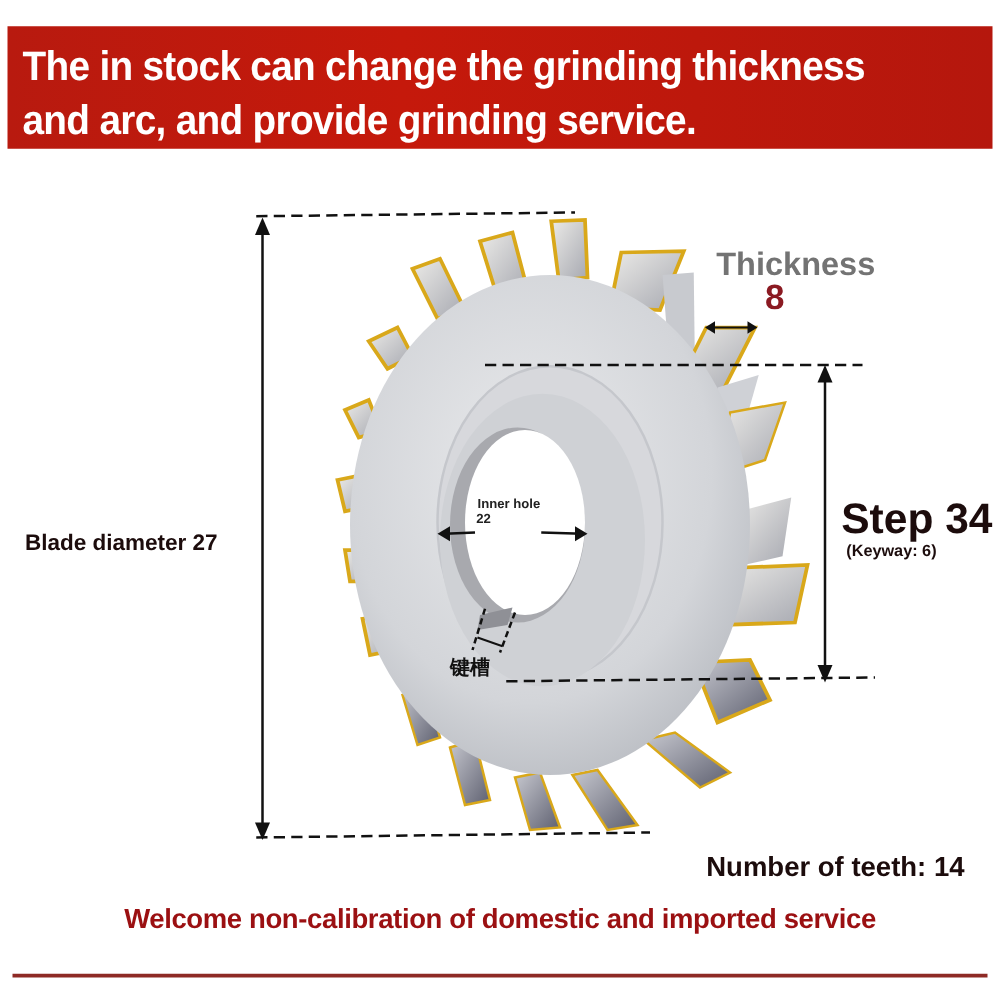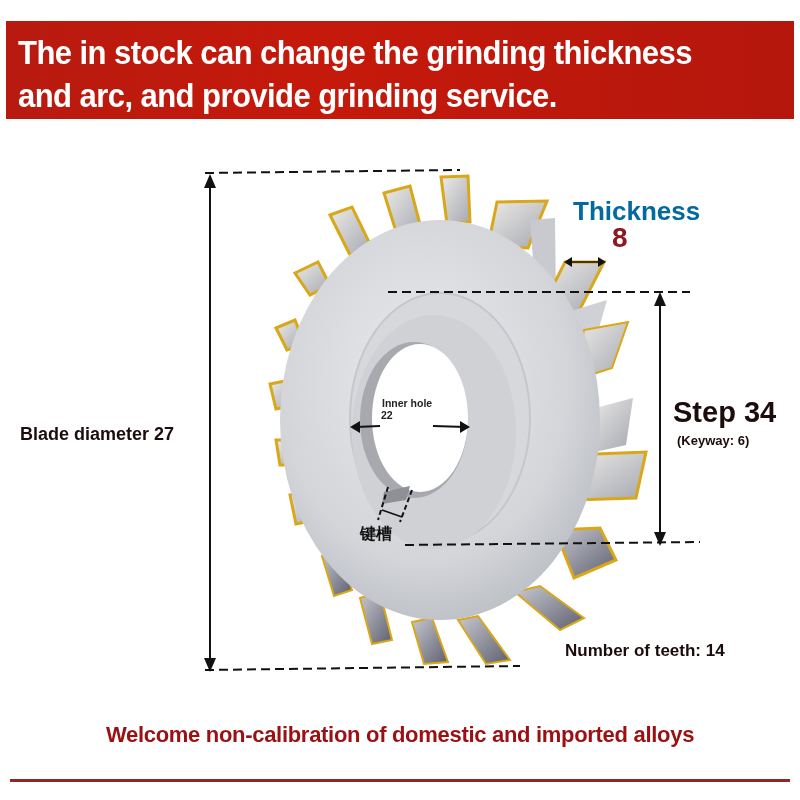--- a/index.html
+++ b/index.html
@@ -1,25 +1,25 @@
 <!DOCTYPE html>
 <html><head>
 <meta charset="utf-8">
 <style>
   html,body{margin:0;padding:0;background:#fff;}
   body{width:800px;height:800px;position:relative;overflow:hidden;font-family:"Liberation Sans","DejaVu Sans",sans-serif;}
   .banner{position:absolute;left:6px;top:21px;width:788px;height:98px;background:linear-gradient(90deg,#b81a0f,#c5190b 40%,#b5170d);box-sizing:border-box;padding:10px 12px;}
   .banner .line{color:#fff;font-weight:bold;font-size:33px;line-height:43px;letter-spacing:-0.6px;white-space:nowrap;transform:scaleX(0.94);transform-origin:left;}
   .lbl{position:absolute;font-weight:bold;white-space:nowrap;color:#1c0c0c;}
-  .thick-t{left:573px;top:196px;font-size:26px;color:#0369a1;}
+  .thick-t{left:573px;top:196px;font-size:26px;color:#737373;}
   .thick-v{left:612px;top:222px;font-size:28px;color:#8b1a22;}
-  .step-t{left:673px;top:396px;font-size:29px;}
+  .step-t{left:673px;top:396px;font-size:34px;}
   .step-s{left:677px;top:433px;font-size:13px;}
   .blade{left:20px;top:424px;font-size:18px;}
-  .teeth{left:565px;top:641px;font-size:17px;}
+  .teeth{left:565px;top:681px;font-size:22px;}
   .inner1{left:382px;top:397px;font-size:10.5px;color:#222;}
   .inner2{left:381px;top:409px;font-size:10.5px;color:#222;text-align:center;}
   .keyslot{left:360px;top:524px;font-size:16px;color:#111;}
   .footer{position:absolute;left:0;width:800px;top:722px;text-align:center;font-weight:bold;font-size:22px;color:#9b1012;letter-spacing:-0.3px;}
   .rule{position:absolute;left:10px;top:779px;width:780px;height:3px;background:#8e2a25;}
   svg.art{position:absolute;left:0;top:0;}
 </style>
 </head>
 <body>
 
@@ -112,14 +112,14 @@
 <div class="lbl thick-t">Thickness</div>
 <div class="lbl thick-v">8</div>
 <div class="lbl step-t">Step 34</div>
 <div class="lbl step-s">(Keyway: 6)</div>
 <div class="lbl blade">Blade diameter 27</div>
 <div class="lbl teeth">Number of teeth: 14</div>
 <div class="lbl inner1">Inner hole</div>
 <div class="lbl inner2">22</div>
 <div class="lbl keyslot">键槽</div>
 
-<div class="footer">Welcome non-calibration of domestic and imported alloys</div>
+<div class="footer">Welcome non-calibration of domestic and imported service</div>
 <div class="rule"></div>
 
 </body></html>

